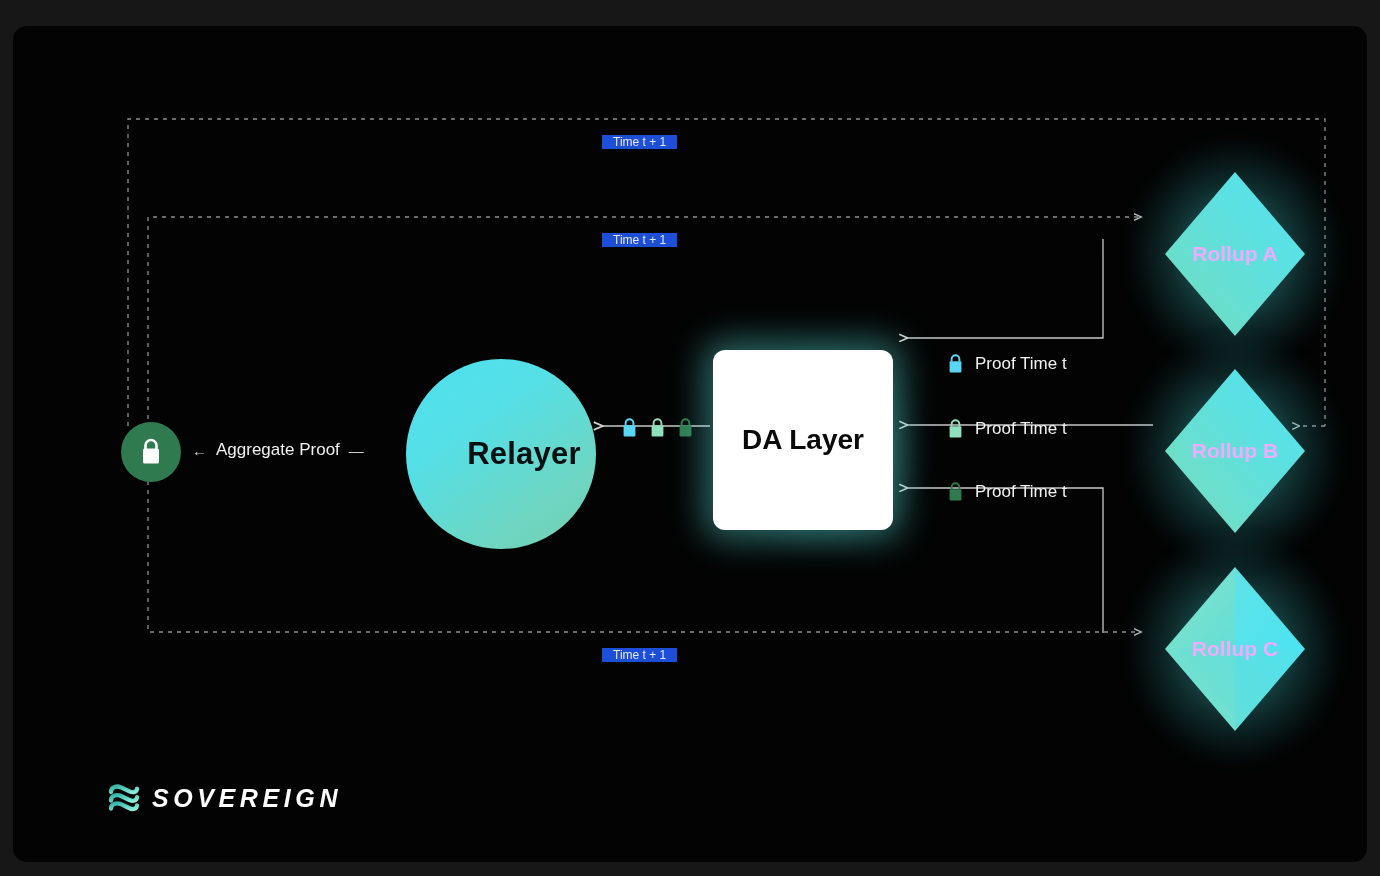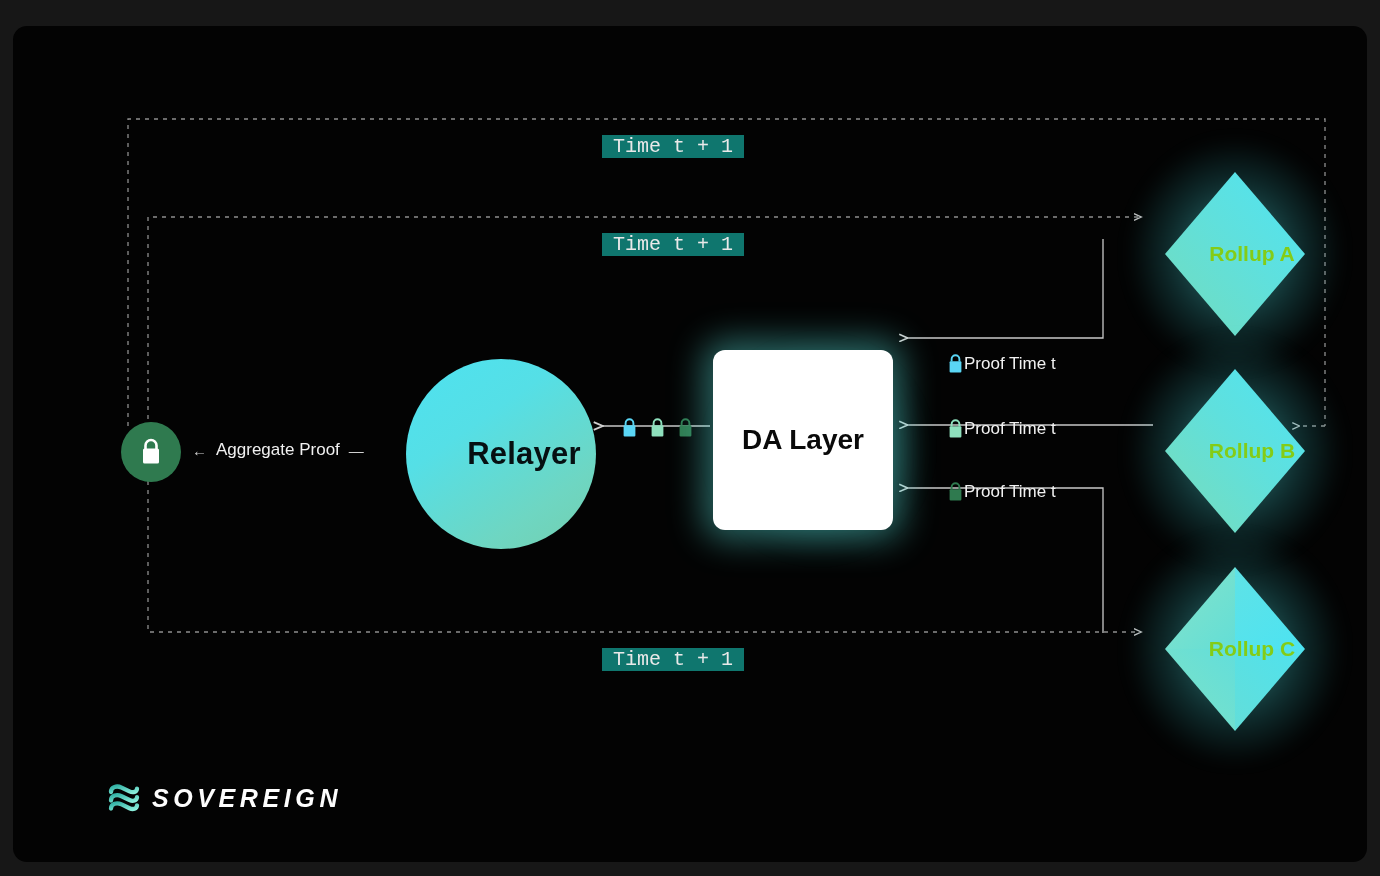--- a/index.html
+++ b/index.html
@@ -64,48 +64,48 @@
 
   
   .rollup{position:absolute;width:144px;height:168px;}
   .rollup .glow{
     position:absolute;left:-34px;top:-30px;width:212px;height:228px;
     background:radial-gradient(ellipse at center,rgba(90,235,235,.55) 0%,rgba(60,200,205,.22) 42%,rgba(0,0,0,0) 72%);
     filter:blur(9px);
   }
   .rollup svg{position:absolute;left:0;top:0;}
   .rollup .rlbl{
-    position:absolute;left:17px;top:0;width:144px;height:168px;
+    position:absolute;left:0;top:0;width:144px;height:168px;
     display:flex;align-items:center;justify-content:center;
-    font-size:21px;font-weight:600;color:#84cc16;
+    font-size:21px;font-weight:600;color:#f0abfc;
     z-index:4;
   }
   #rollupA{left:1150px;top:144px;}
   #rollupB{left:1150px;top:341px;}
   #rollupC{left:1150px;top:539px;}
 
   
   .solid-svg{position:absolute;left:0;top:0;width:1354px;height:836px;pointer-events:none;}
 
   
   #lockrow{position:absolute;left:608px;top:391px;display:flex;gap:11px;}
 
   
   .proof{
-    position:absolute;display:flex;align-items:center;
+    position:absolute;display:flex;align-items:center;gap:11px;
     font-size:17px;color:#f2f2f2;white-space:nowrap;
   }
   #proofA{left:934px;top:327px;}
   #proofB{left:934px;top:392px;}
   #proofC{left:934px;top:455px;}
 
   
   .timelbl{
-    position:absolute;font-size:20px;color:#e9e9e9;white-space:nowrap;
-    background:#0f766e;padding:0 11px;font-family:Liberation Mono, monospace;
+    position:absolute;font-size:12px;color:#e9e9e9;white-space:nowrap;
+    background:#1d4ed8;padding:0 11px;
   }
   #time1{left:589px;top:109px;}
   #time2{left:589px;top:207px;}
   #time3{left:589px;top:622px;}
 
   
   #aggwrap{
     position:absolute;left:175px;top:414px;
     display:flex;align-items:center;gap:9px;
     font-size:17px;color:#f0f0f0;white-space:nowrap;

